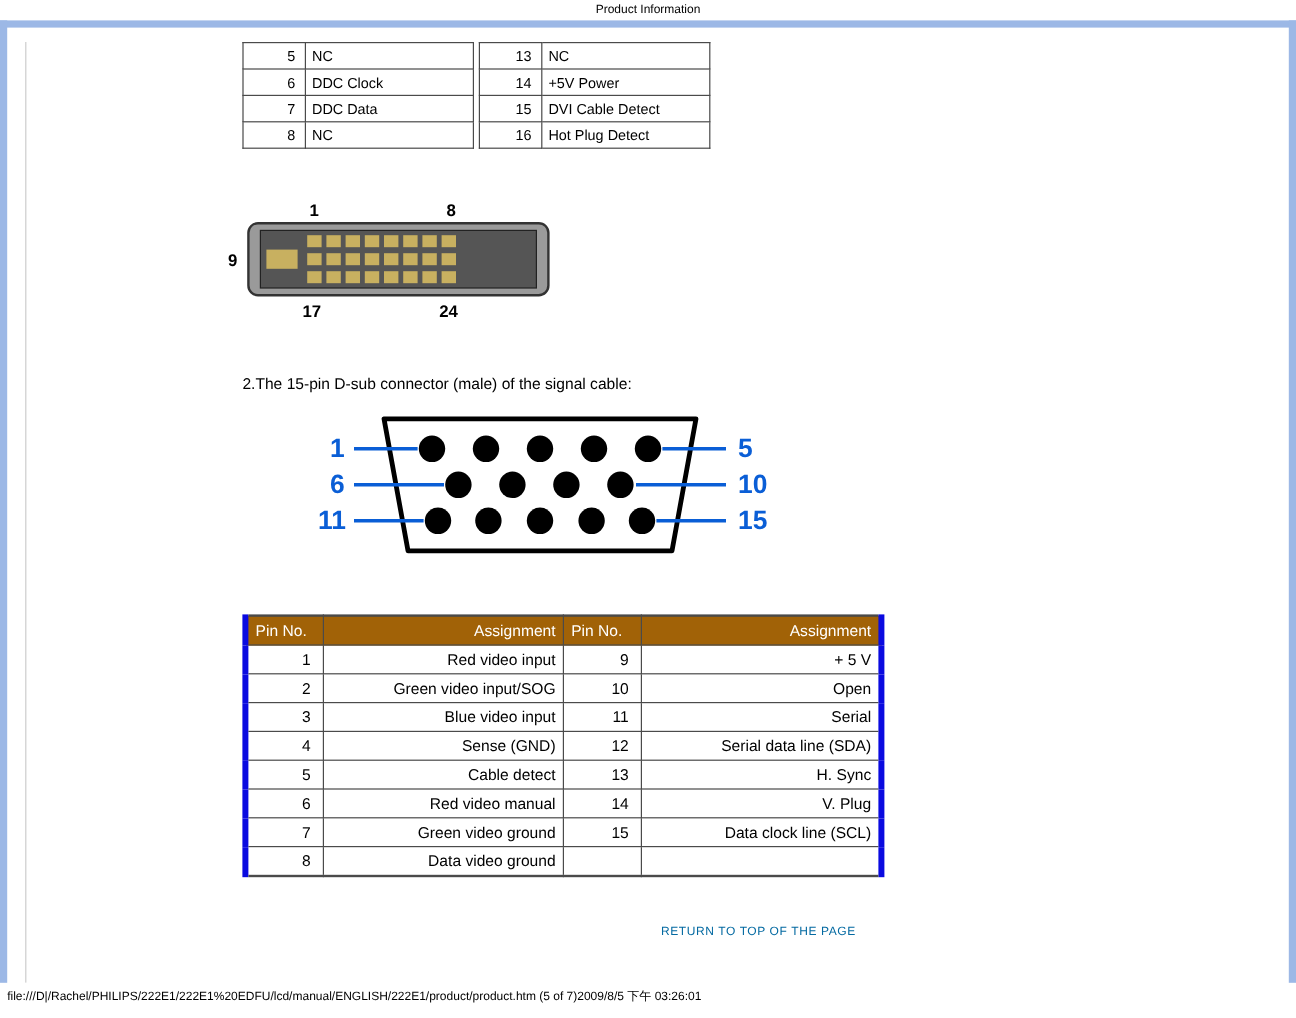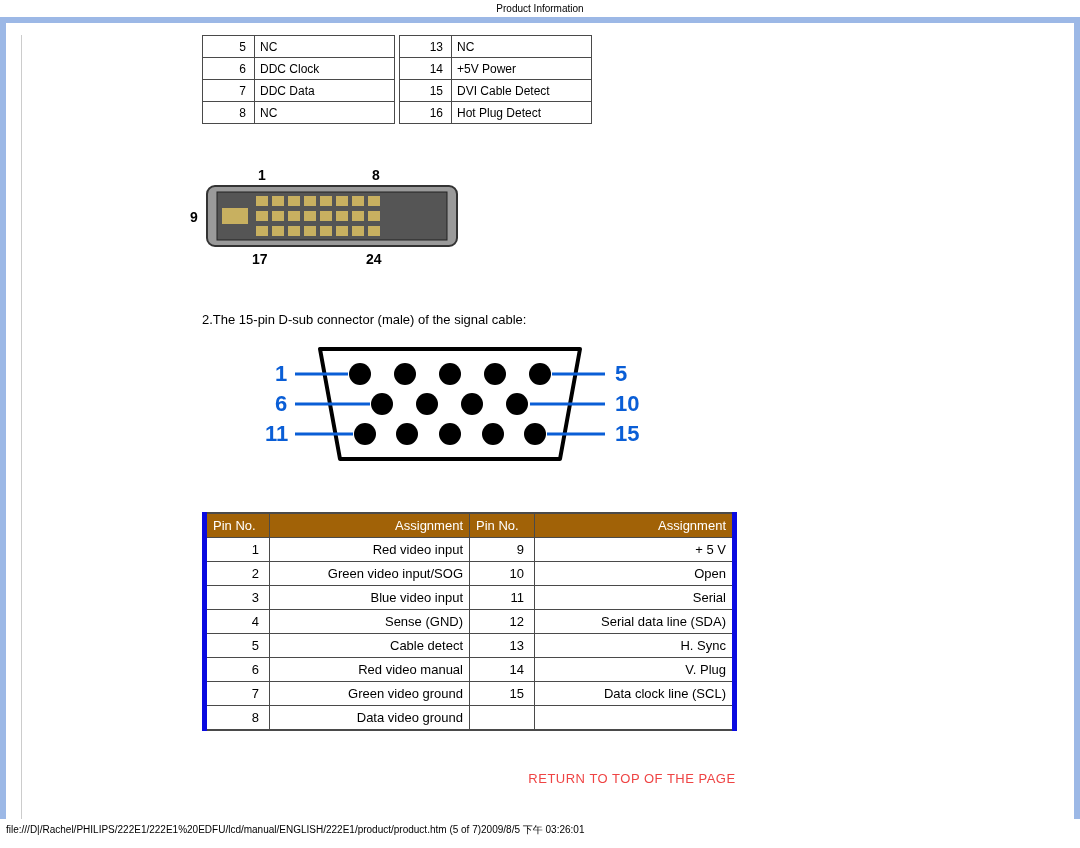--- a/index.html
+++ b/index.html
@@ -70,22 +70,22 @@
       background: #a16207;
       color: #fff;
       font-weight: normal;
     }
     .dsub-table .left-border { border-left: 5px solid #0a0ae0; }
     .dsub-table .right-border { border-right: 5px solid #0a0ae0; }
     .dsub-table .pinno { width: 65px; text-align: right; padding-right: 10px; }
     .dsub-table .assign { width: 200px; }
     .dsub-table th.pinno, .dsub-table th.pinno2 { text-align: left; padding-left: 6px; }
     .return-link {
-      color: #ef4444;
-      font-size: 13px;
+      color: #0369a1;
+      font-size: 10px;
       letter-spacing: 0.5px;
       text-align: center;
       display: block;
       margin: 0 auto 20px;
     }
     .footer-path {
       font-size: 10px;
       padding: 4px 6px 0;
       color: #000;
     }

